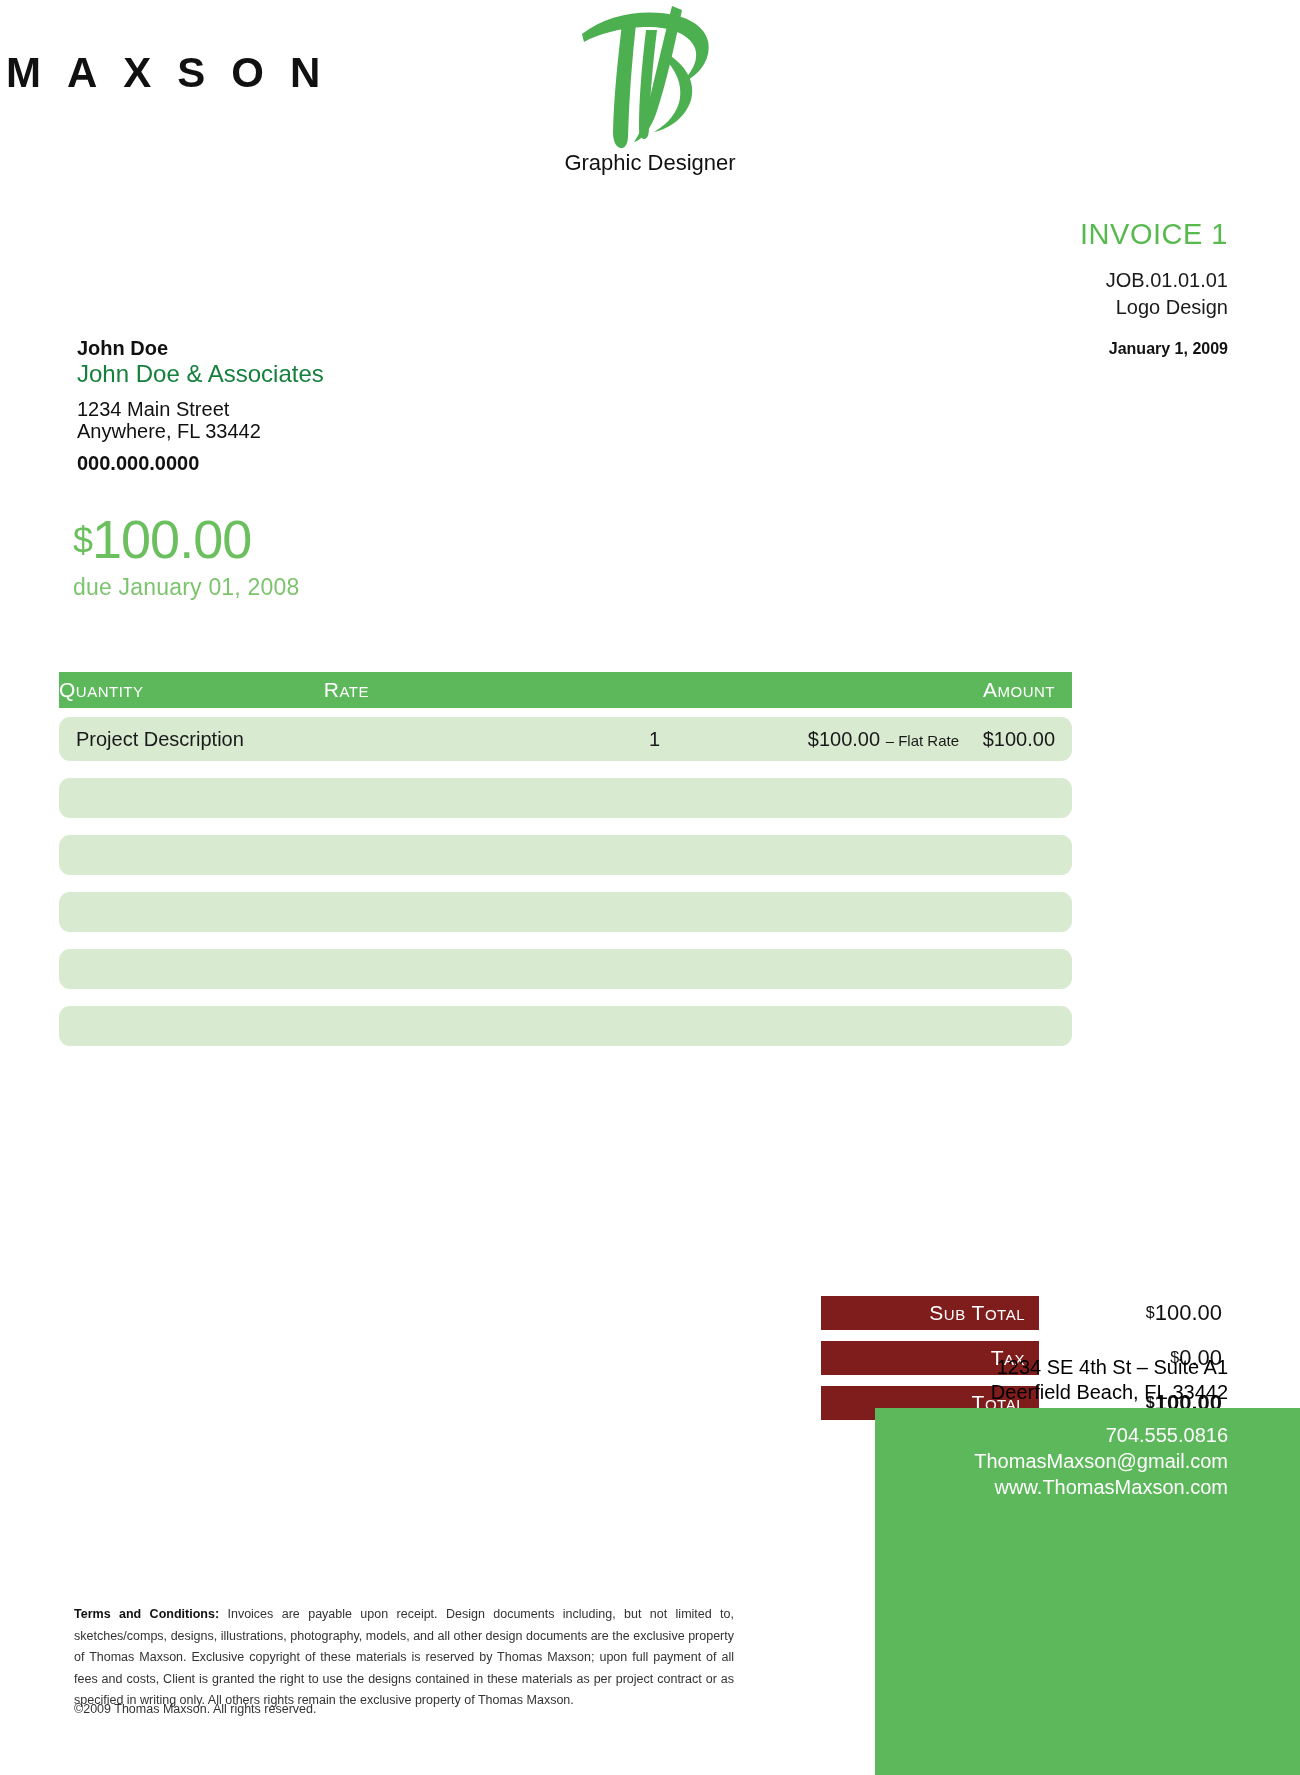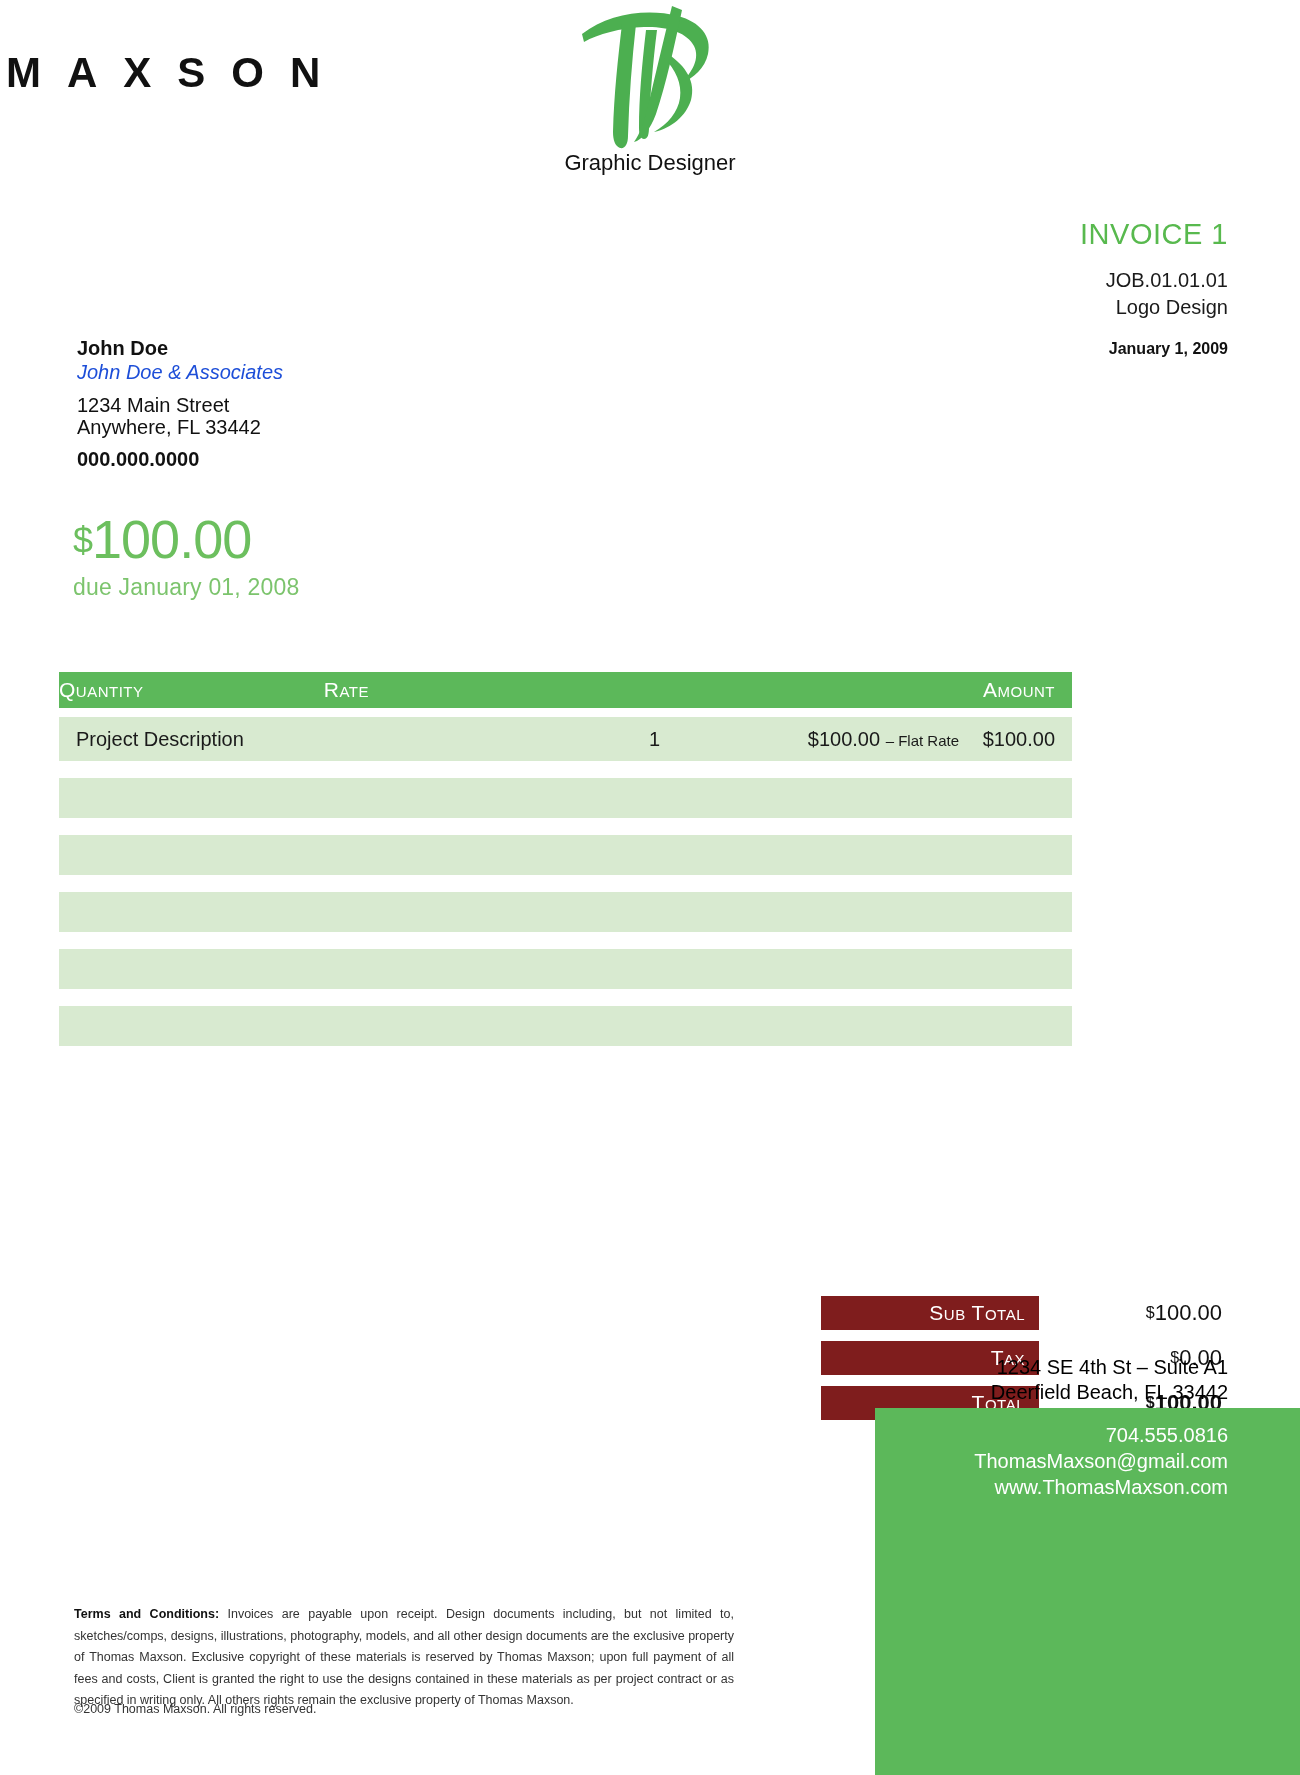--- a/index.html
+++ b/index.html
@@ -98,23 +98,22 @@
     top: 338px;
     line-height: 1.0;
   }
   .client-name {
     font-size: 20px;
     font-weight: bold;
     color: #111111;
     margin-bottom: 4px;
   }
   .client-company {
-    font-size: 20px;
-    font-style: italic;
-    color: #1d4ed8;
+    font-size: 24px;
+    color: #15803d;
     margin-bottom: 12px;
   }
   .client-addr {
     font-size: 20px;
     color: #111111;
     line-height: 1.12;
   }
   .client-phone {
     font-size: 20px;
     font-weight: bold;
@@ -167,20 +166,21 @@
   .col-rate   { flex: 0 0 180px; text-align: right; }
   .col-amount { flex: 1 1 auto;  text-align: right; padding-right: 17px; box-sizing: border-box; }
 
   .trow {
     background: #d8ead0;
     height: 44px;
     display: flex;
     align-items: center;
     margin-top: 9px;
     color: #1a1a1a;
+    border-radius: 11px;
   }
   .trow.empty { height: 40px; margin-top: 17px; }
   .td { font-size: 20px; }
   .td.col-desc { padding-left: 17px; }
   .rate-flat { font-size: 15px; }
 
   
   .totals {
     position: absolute;
     right: 59px;

